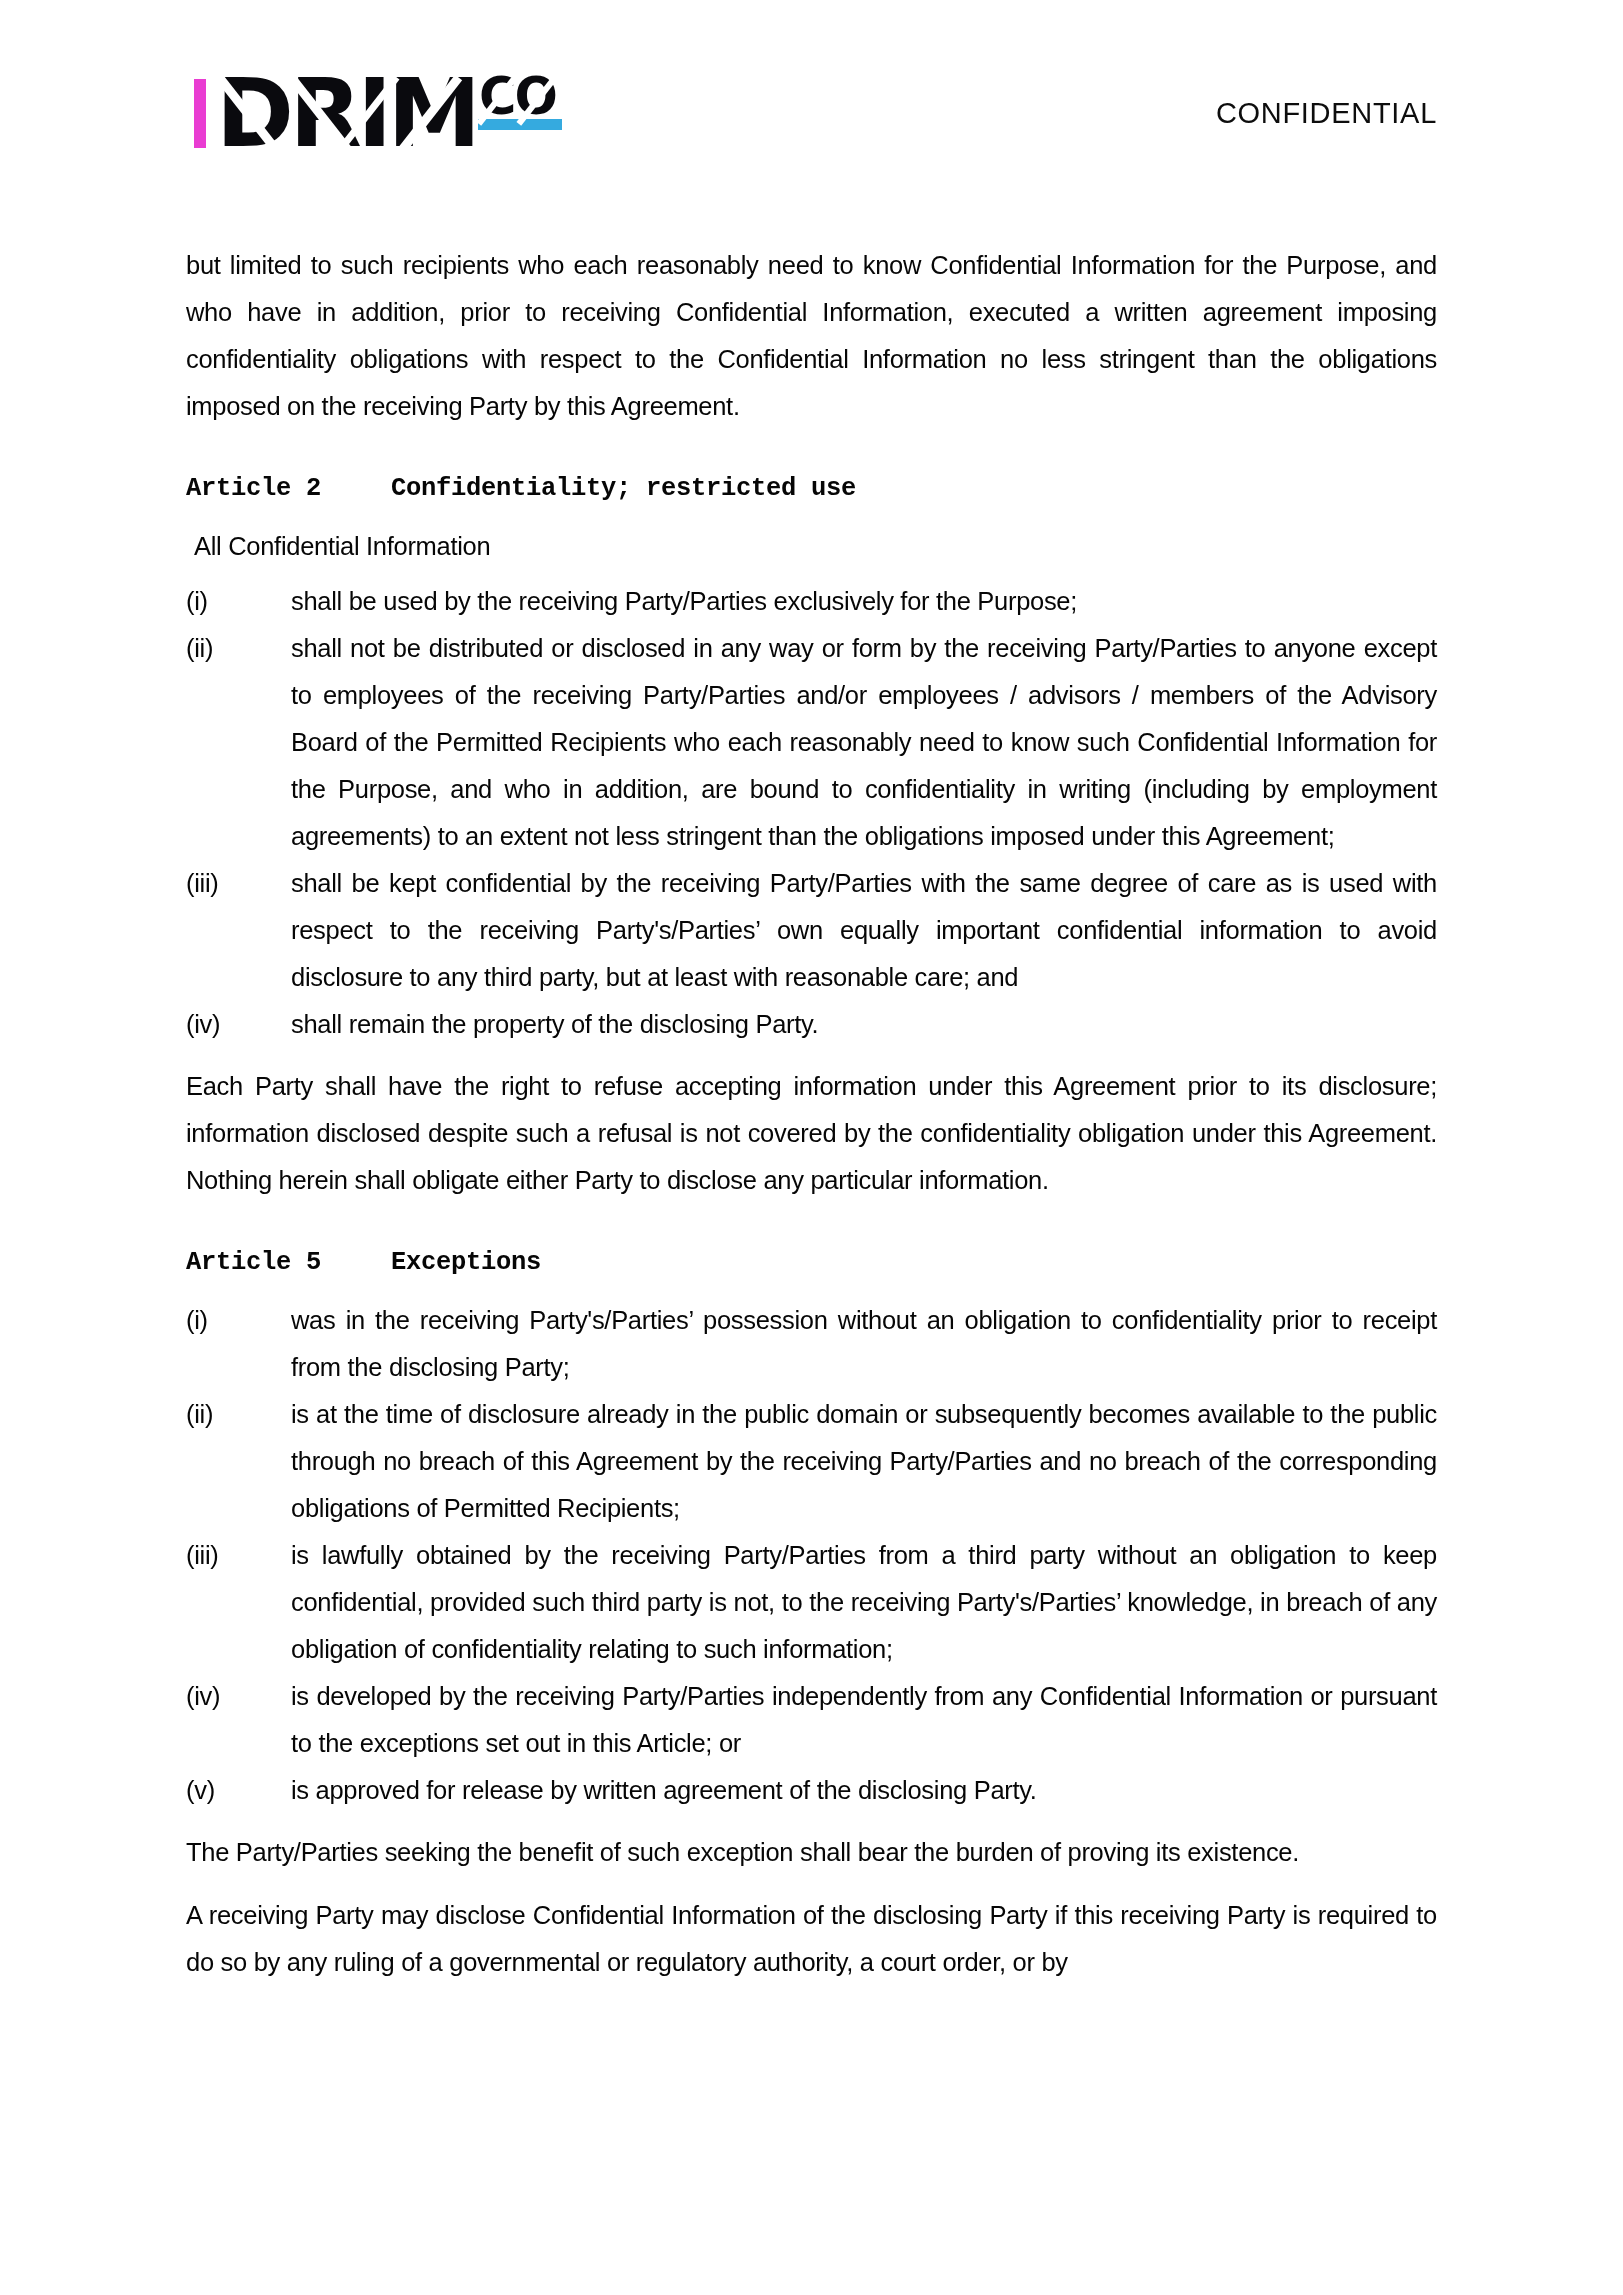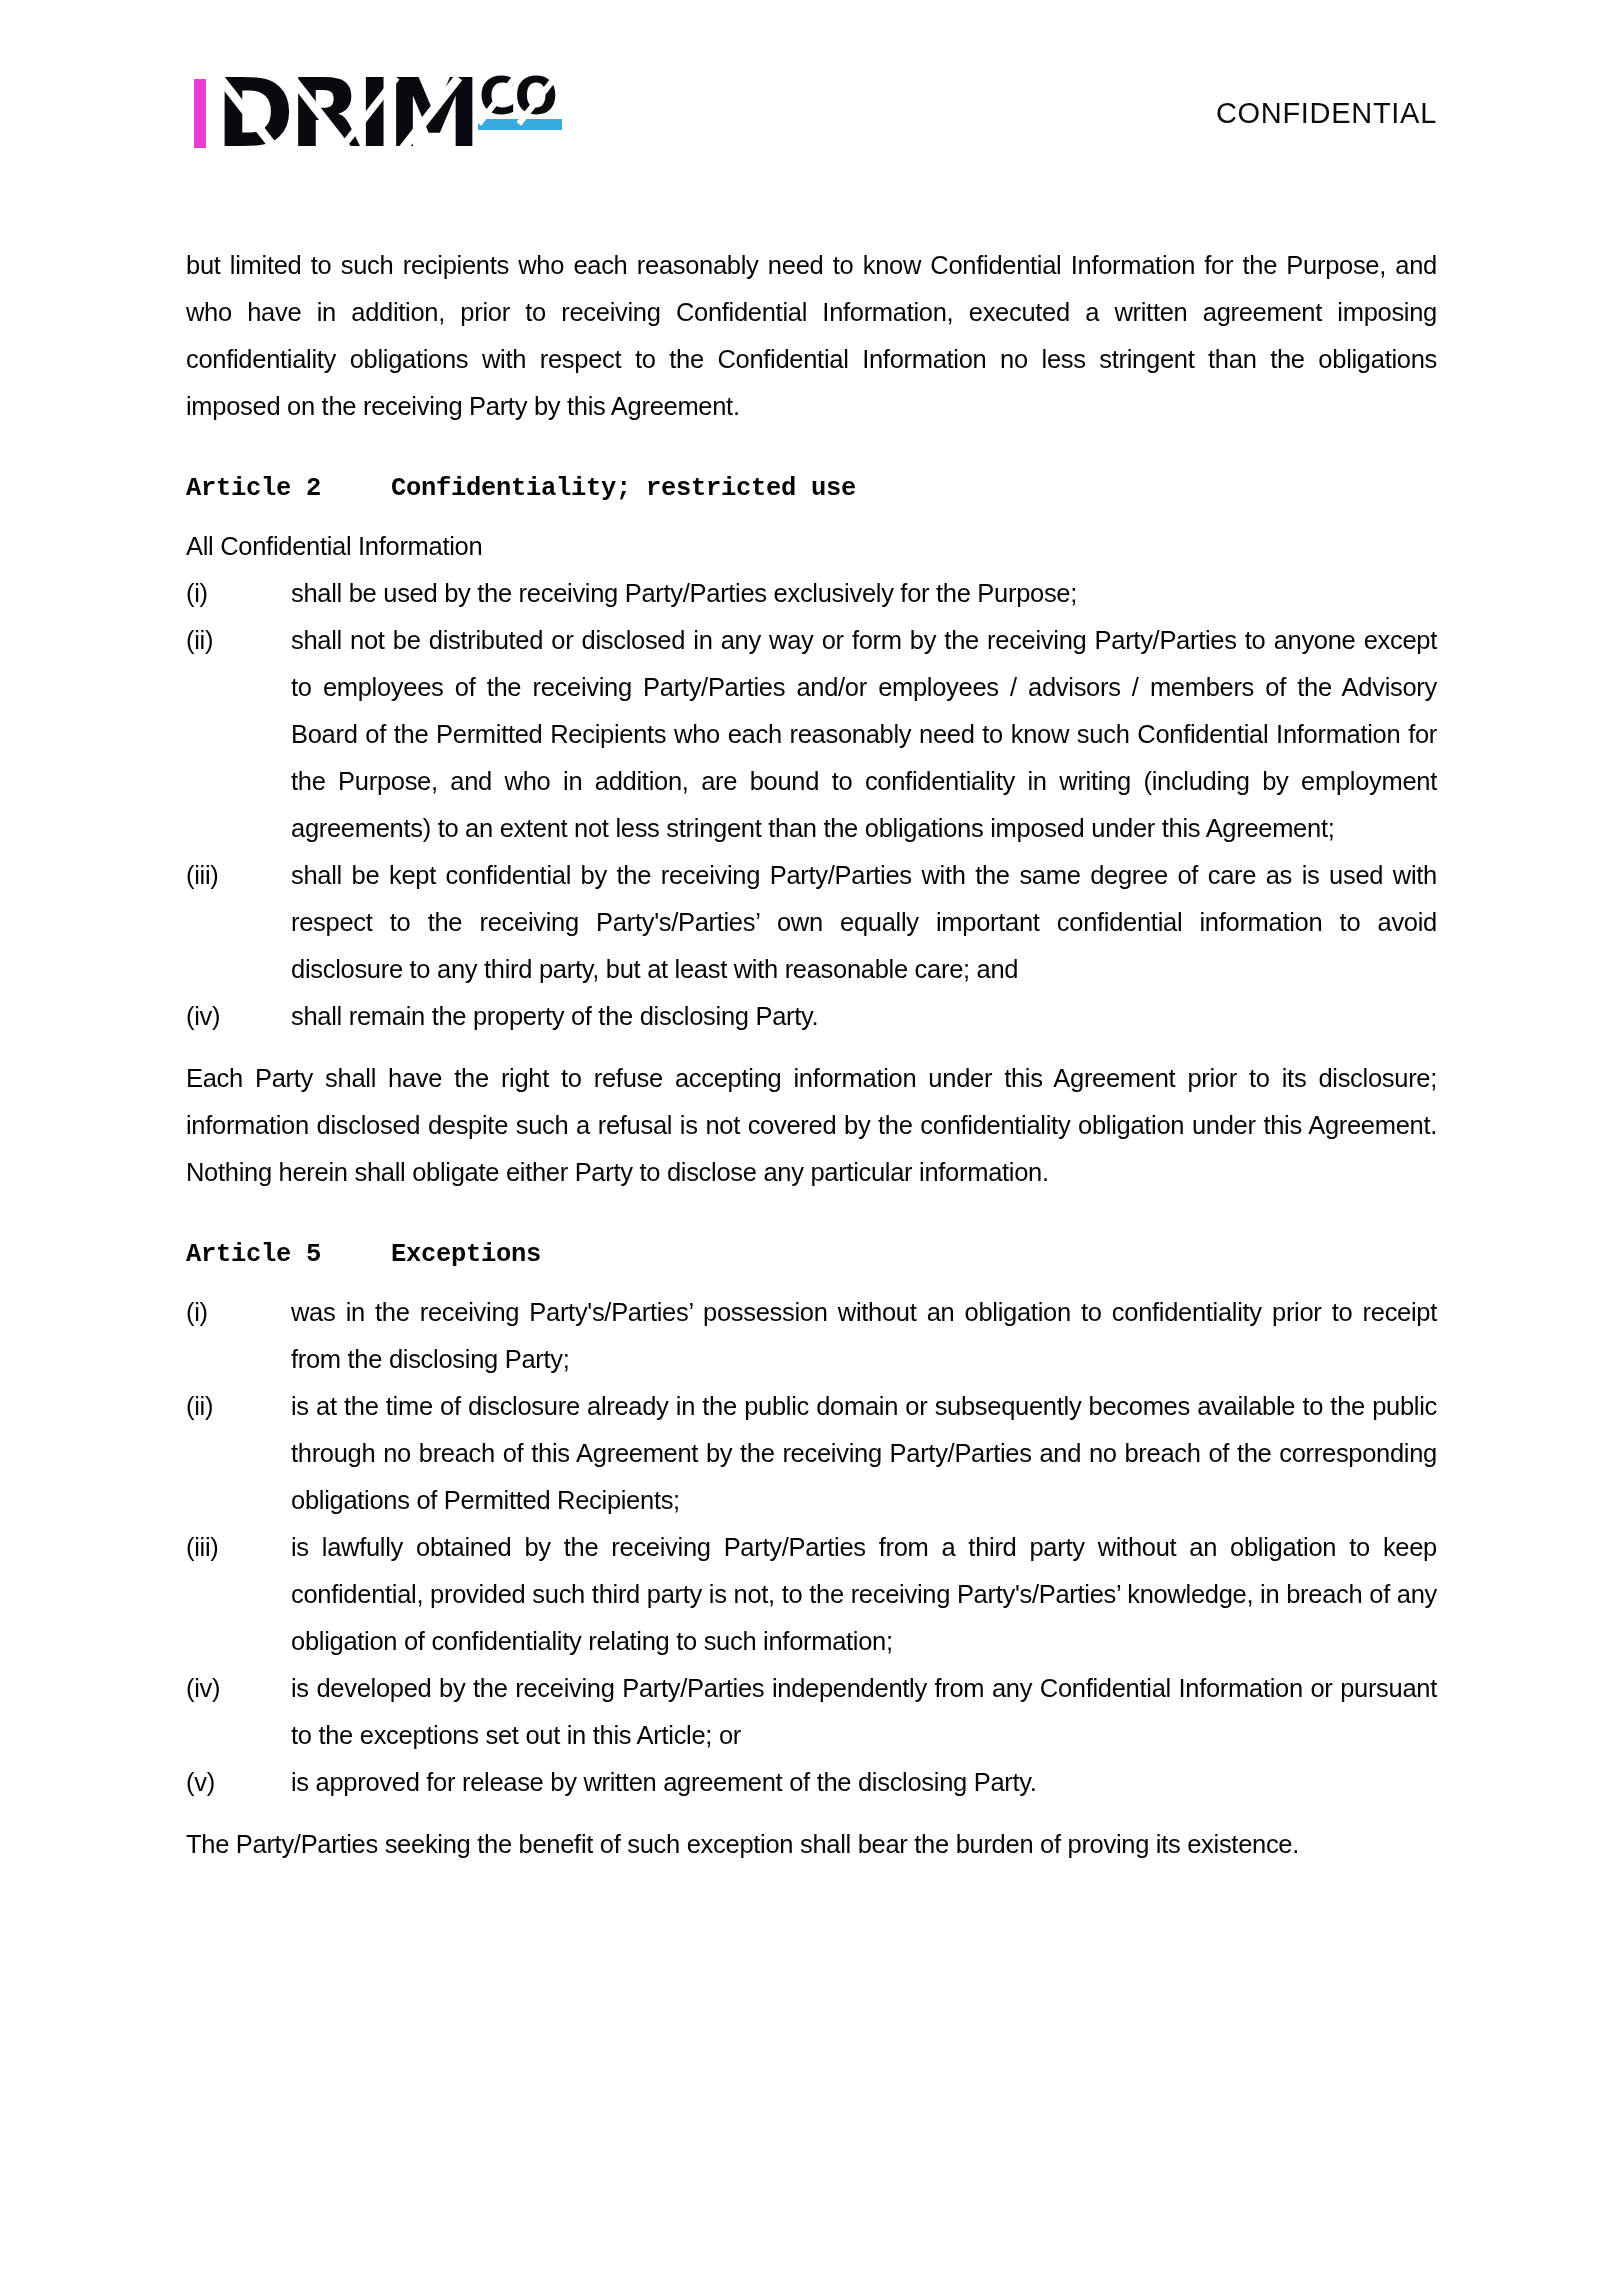--- a/index.html
+++ b/index.html
@@ -83,21 +83,21 @@
     width: 1251px;
     font-size: 25.5px;
     line-height: 47px;
     letter-spacing: -0.3px;
   }
   .content p {
     margin: 0 0 15.7px 0;
     text-align: justify;
   }
   .content p.lead {
-    margin: 0;
+    margin: 8px;
     text-align: left;
   }
   .heading {
     font-weight: bold;
     margin: 35px 0 10.5px 0;
     line-height: 47px;
     font-family: Liberation Mono, monospace;
   }
   .heading .h-label {
     display: inline-block;
@@ -193,18 +193,19 @@
         <span class="t">is developed by the receiving Party/Parties independently from any Confidential Information or pursuant to the exceptions set out in this Article; or</span>
       </div>
       <div class="li">
         <span class="m">(v)</span>
         <span class="t">is approved for release by written agreement of the disclosing Party.</span>
       </div>
     </div>
 
     <p>The Party/Parties seeking the benefit of such exception shall bear the burden of proving its existence.</p>
 
+    <p>A receiving Party may disclose Confidential Information of the disclosing Party if this receiving Party is required to do so by any ruling of a governmental or regulatory authority, a court order, or by</p>
 
   </div>
 
 
 </div>
 
 
 </body></html>

